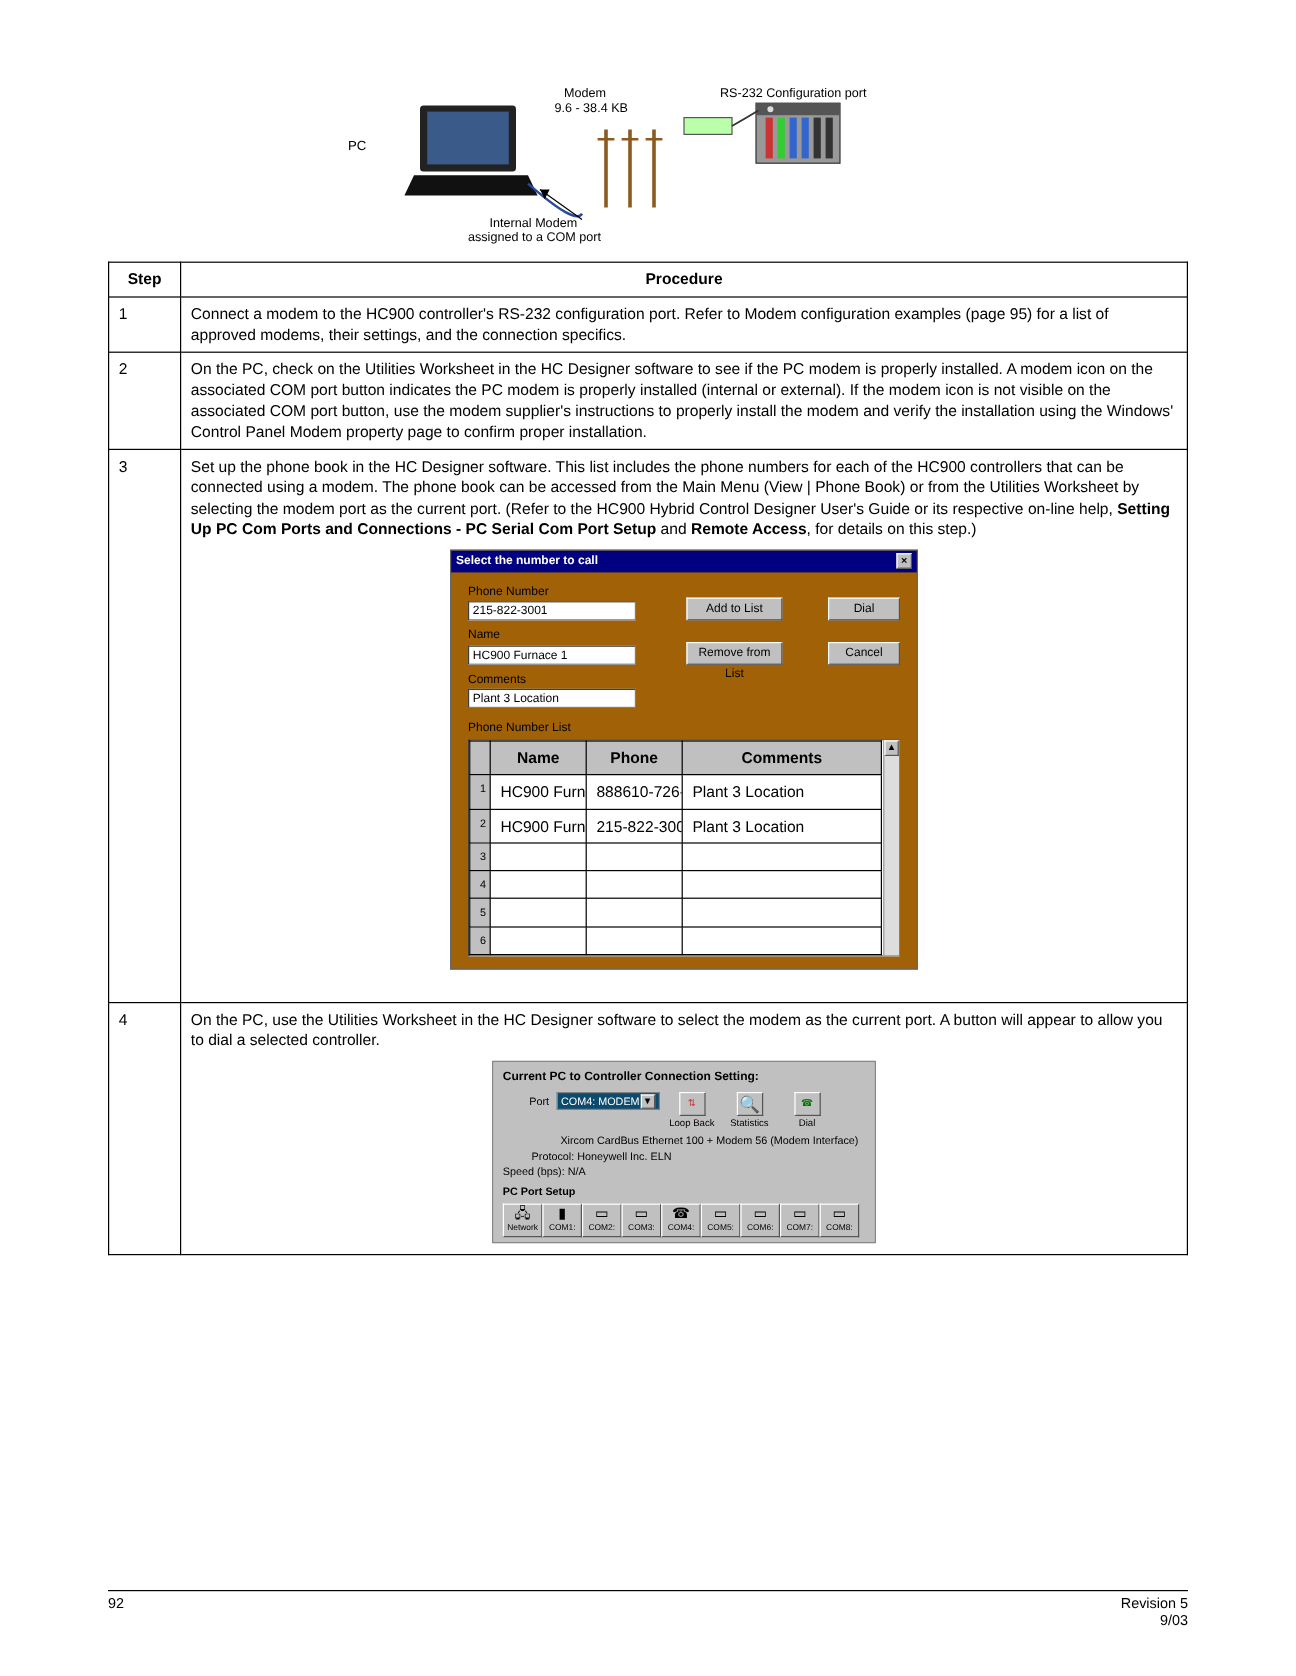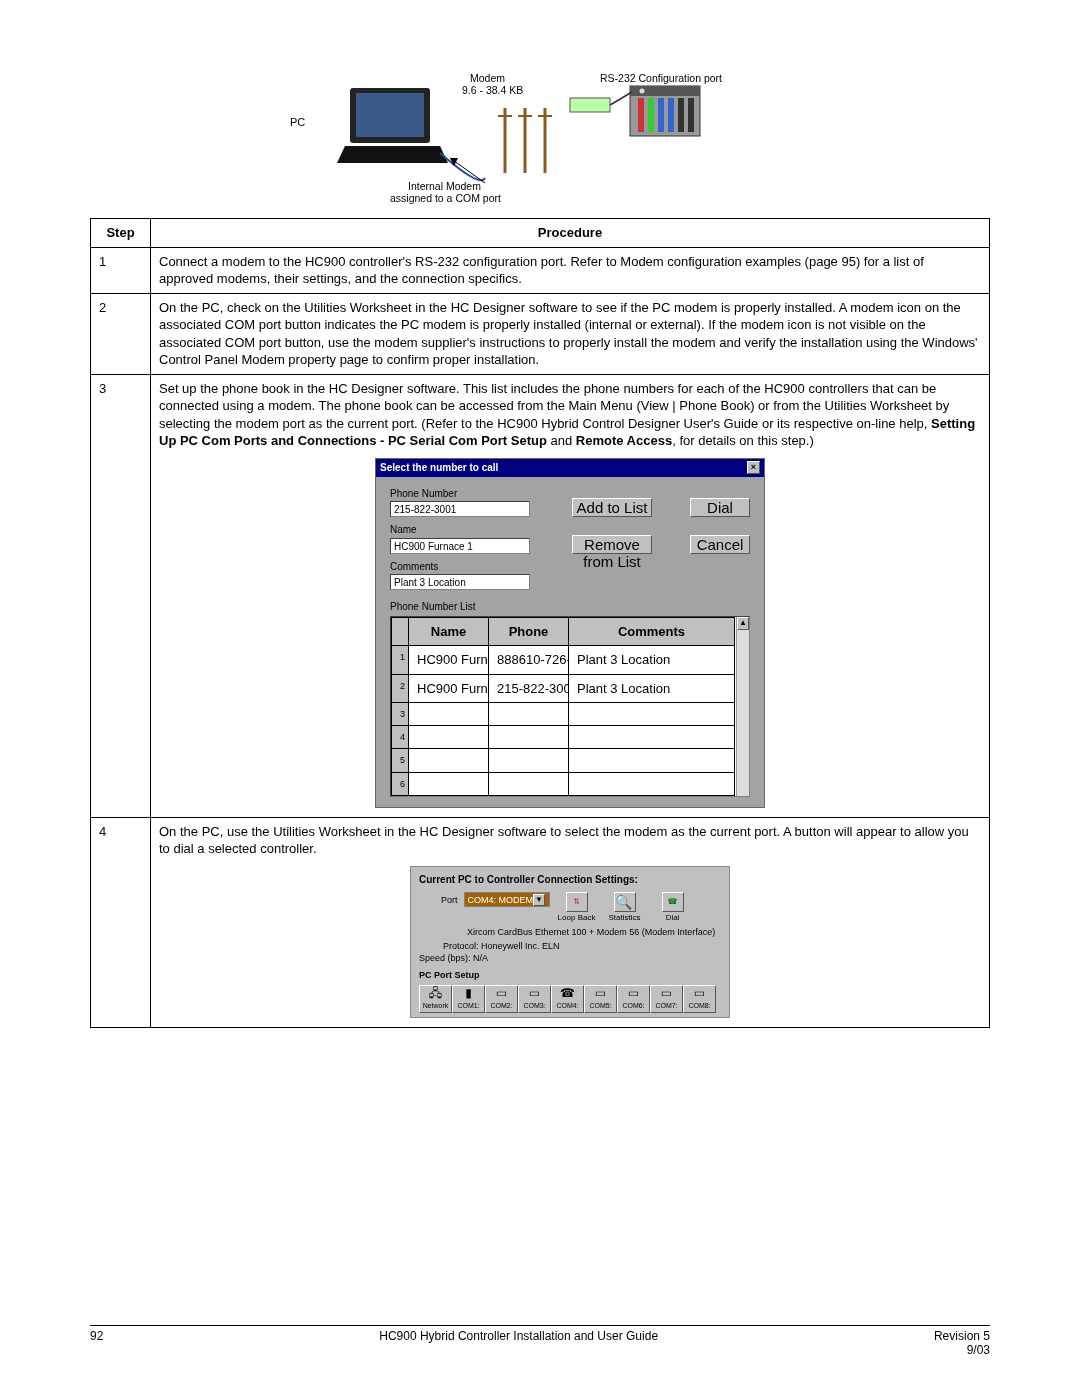--- a/index.html
+++ b/index.html
@@ -51,22 +51,22 @@
     line-height: 1.35;
   }
   table.steps th {
     font-weight: bold;
     text-align: center;
   }
   table.steps th.step { width:60px;}
   
   .ui-dialog {
     width: 390px;
-    margin: 8px auto 4px auto;
-    background: #a3a3a3;
+    margin: 8px auto 22px auto;
+    background: #a16207;
     border: 1px solid #666;
     font-family: "MS Sans Serif", Tahoma, sans-serif;
     font-size: 10px;
   }
   .ui-titlebar {
     background: #000080;
     color: #fff;
     padding: 2px 4px;
     font-weight: bold;
     font-size: 10px;
@@ -89,21 +89,21 @@
   .ui-input {
     background:#fff; border:1px solid #808080;
     border-top-color:#404040; border-left-color:#404040;
     height:16px; padding:1px 3px; font-size:10px;
   }
   .ui-btn {
     background:#c0c0c0;
     border:1px solid #fff;
     border-right-color:#555; border-bottom-color:#555;
     height:19px; width:80px;
-    font-size:15px; text-align:center;
+    font-size:10px; text-align:center;
     line-height:17px;
   }
   .ui-list {
     margin-top:10px;
   }
   .ui-list-label { font-size:10px; margin-bottom:2px;}
   .ui-grid {
     background:#fff; border:1px solid #808080;
     border-top-color:#404040; border-left-color:#404040;
     width:100%;
@@ -126,24 +126,24 @@
     width: 320px;
     margin: 8px auto 4px auto;
     background:#c0c0c0;
     border:1px solid #888;
     padding:6px 8px 4px 8px;
     font-family: "MS Sans Serif", Tahoma, sans-serif;
     font-size:10px;
   }
   .ui-group-title { font-weight:bold; font-size:10px; margin-bottom:6px;}
   .ui-select {
-    background:#a16207; color:#fff;
+    background:#0c4a6e; color:#fff;
     border:1px solid #808080; height:15px;
     padding:0 3px; display:inline-flex; align-items:center;
-    font-size:9px; width:86px; justify-content:flex-start;
+    font-size:9px; width:86px; justify-content:space-between;
   }
   .ui-select .arrow { background:#c0c0c0; color:#000; width:12px; text-align:center; border:1px solid #fff; border-right-color:#555; border-bottom-color:#555; font-size:8px; line-height:10px;}
   .ui-iconbtn { display:inline-flex; flex-direction:column; align-items:center; width:42px; font-size:8px; gap:1px;}
   .ui-iconbtn .ibox { width:22px; height:20px; background:#c0c0c0; border:1px solid #fff; border-right-color:#555; border-bottom-color:#555; display:flex; align-items:center; justify-content:center;}
   .portbtns { display:flex; gap:0; margin-top:4px;}
   .portbtn { width:33px; height:28px; background:#c0c0c0; border:1px solid #fff; border-right-color:#555; border-bottom-color:#555; font-size:7px; text-align:center; display:flex; flex-direction:column; justify-content:flex-end; padding-bottom:1px;}
   .portbtn .pic { flex:1; display:flex; align-items:center; justify-content:center; font-size:12px;}
   .tiny { font-size:9px;}
 
   .footer {
@@ -323,21 +323,21 @@
         </div>
       </td>
     </tr>
 
     <tr>
       <td>4</td>
       <td>
         <span>On the PC, use the Utilities Worksheet in the HC Designer software to select the modem as the current port.  A button will appear to allow you to dial a selected controller.</span>
         
         <div class="ui-panel2">
-          <div class="ui-group-title">Current PC to Controller Connection Settings:</div>
+          <div class="ui-group-title">Current PC to Controller Connection Setting:</div>
           <div style="display:flex; align-items:flex-start; gap:6px; margin-left:22px;">
             <span class="tiny" style="padding-top:2px">Port</span>
             <div class="ui-select">
               <span>COM4: MODEM</span>
                   <span class="arrow">▼</span>
             </div>
             <div class="ui-iconbtn">
               <div class="ibox">
                     <span style="color:#c33">⇅</span>
                   </div>
@@ -406,18 +406,17 @@
               </div>
         </div>
       </td>
     </tr>
   </tbody>
     </table>
 </div>
 
 <div class="footer">
   <span>92</span>
-  <span>HC900 Hybrid Controller Installation and User Guide</span>
   <span class="right">
     <span>Revision 5</span><br>
     <span>9/03</span>
   </span>
 </div>
 
 </body></html>

